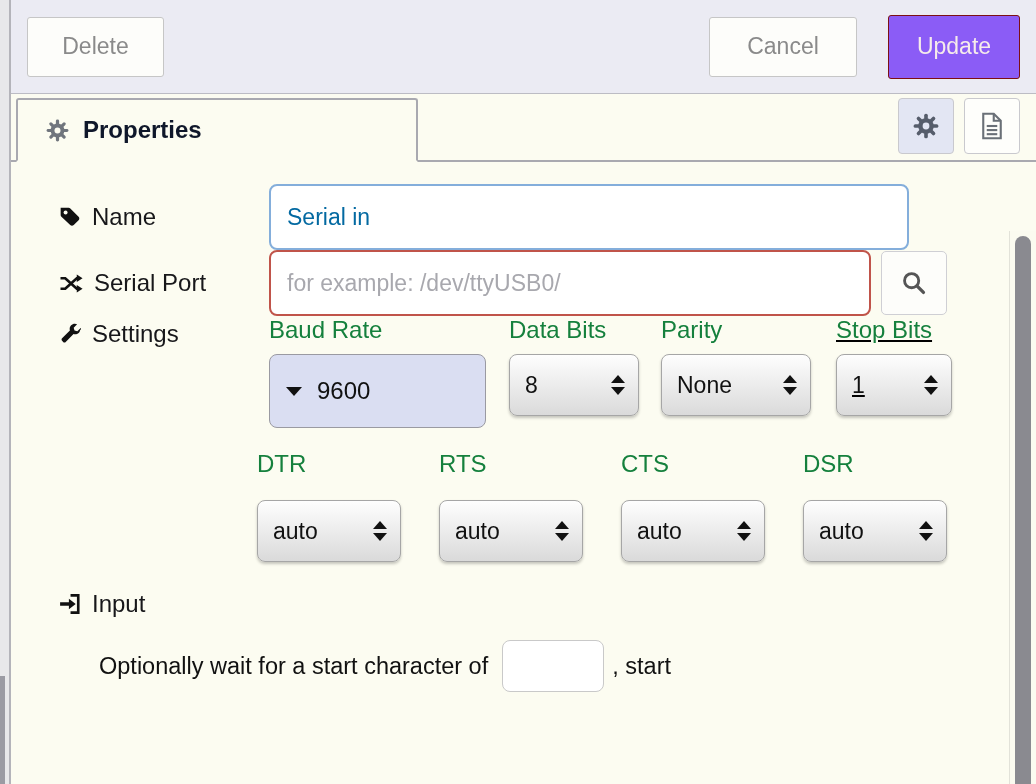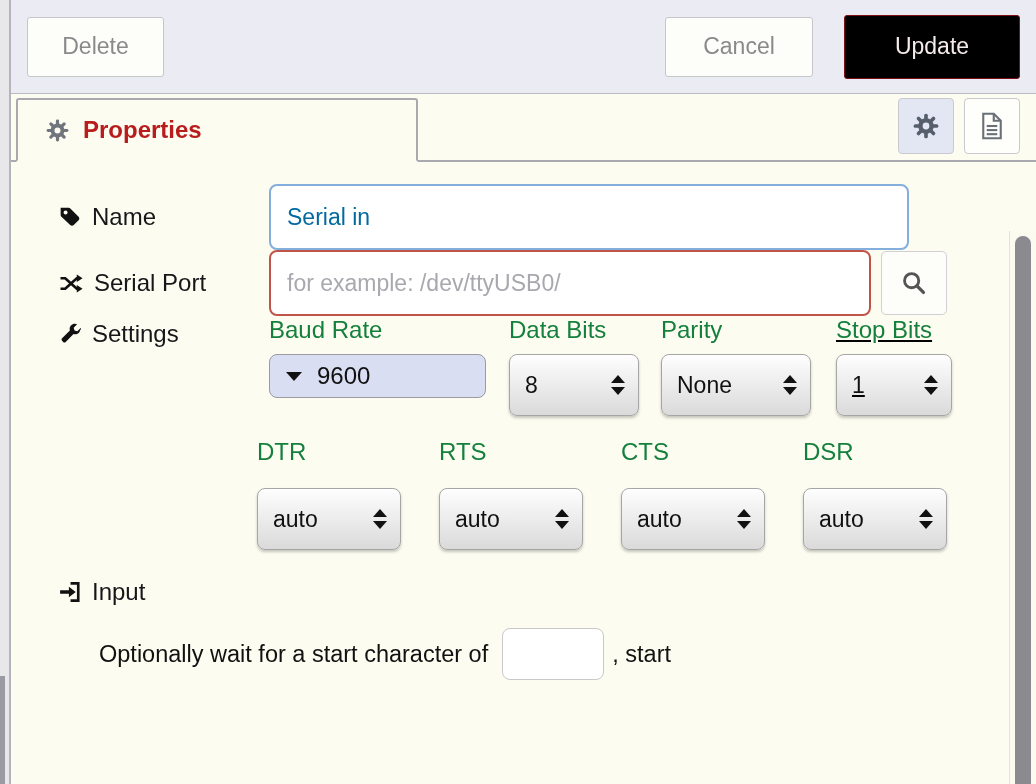--- a/index.html
+++ b/index.html
@@ -23,31 +23,31 @@
   .crumb-current { color:#45505f; font-weight:bold; }
 
   
   .toolbar { height:94px; background:#ebebf3; border-bottom:1px solid #bcbcc4;
              display:flex; align-items:center; padding:0 16px; flex:none;justify-content:center; }
   .btn { font-size:23px; border-radius:3px; display:flex; align-items:center;
          justify-content:center; cursor:pointer; }
   .btn-secondary { background:#fdfdfa; border:1px solid #c6c6c6; color:#8a8a8a; }
   .btn-delete { width:137px; height:60px; }
   .btn-cancel { width:148px; height:60px; margin-right:31px; }
-  .btn-update { width:176px; height:64px; background:#000000; border:1px solid #7c0f14; color:#f6ebeb; }
+  .btn-update { width:132px; height:64px; background:#8b5cf6; border:1px solid #7c0f14; color:#f6ebeb; }
   .toolbar-spacer { flex:1; }
 
   
   .tabstrip { height:68px; background:#fcfcf1; border-bottom:2px solid #a9a9b0;
               display:flex; align-items:flex-end; padding-left:5px; flex:none; }
   .tab-active { width:402px; height:64px; background:#fcfcf1;
                 border:2px solid #a9a9b0; border-bottom:2px solid #fcfcf1;
                 margin-bottom:-2px; border-radius:3px 3px 0 0;
                 display:flex; align-items:center; gap:14px; padding-left:28px;
-                font-size:24px; font-weight:bold; color:#b91c1c; }
+                font-size:24px; font-weight:bold; color:#0f172a; }
   .tab-btns { margin-left:auto; display:flex; gap:10px; margin-right:16px; margin-bottom:6px; }
   .icon-btn { width:56px; height:56px; border:1px solid #c9c9ce; border-radius:4px;
               background:#fefefb; display:flex; align-items:center; justify-content:center; cursor:pointer; }
   .icon-btn.selected { background:#e3e6f3; }
 
   
   .content { flex:1; position:relative; padding:22px 0 0 48px; overflow:hidden; }
 
   .form-row { display:flex; align-items:center; }
   .row-label { width:210px; display:flex; align-items:center; gap:11px;
@@ -68,21 +68,21 @@
   .field-col { display:flex; flex-direction:column; }
   .field-head { font-size:24px; color:#15803d; margin-bottom:10px; }
   .srow1 { display:flex; }
   .srow1 .f-baud { width:217px; margin-right:23px; }
   .srow1 .f-databits { width:130px; margin-right:22px; }
   .srow1 .f-parity { width:150px; margin-right:25px; }
   .srow1 .f-stopbits { width:116px;text-decoration:underline; }
   .srow2 { display:flex; margin-top:22px; margin-left:-12px; }
   .srow2 .field-col { width:144px; margin-right:38px;gap:12px; }
 
-  .dropdown { height:44px; background:#dadef2; border:1px solid #9a9aa2; border-radius:8px;
+  .dropdown { height:74px; background:#dadef2; border:1px solid #9a9aa2; border-radius:8px;
               display:flex; align-items:center; gap:15px; padding:0 16px;
               font-size:24px; color:#111; cursor:pointer; }
   .caret-down { width:0; height:0; border-left:8px solid transparent;
                 border-right:8px solid transparent; border-top:9px solid #111; }
 
   .mselect { height:62px; border:1px solid #a6a6a6; border-radius:8px;
              background:linear-gradient(#fefefe,#dadada);
              box-shadow:0 2px 3px rgba(0,0,0,.22);
              display:flex; align-items:center; justify-content:space-between;
              padding:0 13px 0 15px; font-size:23px; color:#111; cursor:pointer; }

